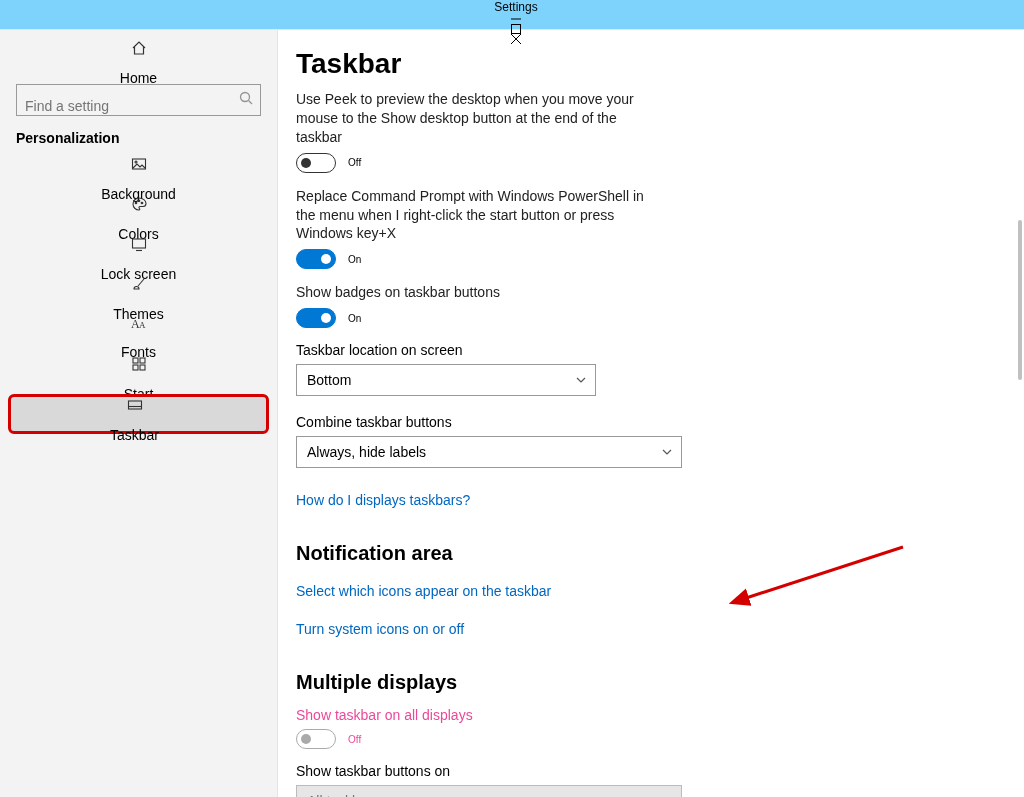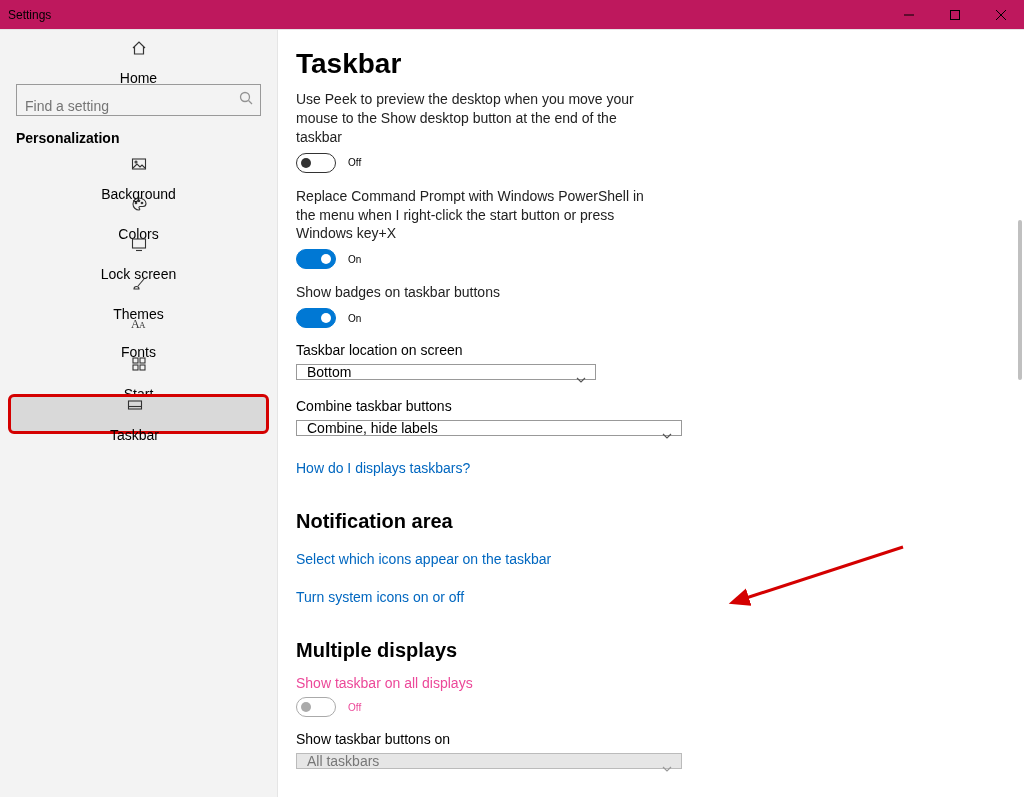--- a/index.html
+++ b/index.html
@@ -14,23 +14,24 @@
     overflow: hidden;
     position: relative;
   }
 
   
   .titlebar {
     height: 30px;
     display: flex;
     align-items: center;
     padding-left: 8px;
-    background: #be185d;
+    background: #7dd3fc;
     font-size: 12px;
     border-bottom: 1px solid #e5e5e5;
+    flex-direction: column;
   }
   .titlebar .title { flex: 0 0 auto; }
   .titlebar .spacer { flex: 1 1 auto; }
   .win-btn {
     width: 46px; height: 30px;
     display: flex; align-items: center; justify-content: center;
     font-family: "Segoe UI Symbol", sans-serif;
     font-size: 10px;
     cursor: default;
   }
@@ -154,21 +155,21 @@
     border-color: #aaa;
   }
   .toggle.disabled .knob { background: #aaa; }
   .toggle-label { font-size: 10px; }
 
   .field-label {
     margin: 6px 0 6px 0;
   }
   .select {
     width: 300px;
-    height: 16px;
+    height: 32px;
     border: 1px solid #999;
     padding: 0 28px 0 10px;
     display: flex;
     align-items: center;
     position: relative;
     background: #fff;
     margin-bottom: 18px;
   }
   .select.wide { width: 386px; }
   .select.disabled { background: #e6e6e6; color: #777; border-color: #bbb; }
@@ -368,21 +369,21 @@
       <span>Bottom</span>
       <span class="chev">
         <svg width="12" height="12" viewBox="0 0 12 12" fill="none" stroke="#555" stroke-width="1.2">
             <path d="M2 4 L6 8 L10 4"></path>
           </svg>
       </span>
     </div>
 
     <div class="field-label">Combine taskbar buttons</div>
     <div class="select wide">
-      <span>Combine, hide labels</span>
+      <span>Always, hide labels</span>
       <span class="chev">
         <svg width="12" height="12" viewBox="0 0 12 12" fill="none" stroke="#555" stroke-width="1.2">
             <path d="M2 4 L6 8 L10 4"></path>
           </svg>
       </span>
     </div>
 
     <span class="link">How do I displays taskbars?</span>
 
     <h2>Notification area</h2>

